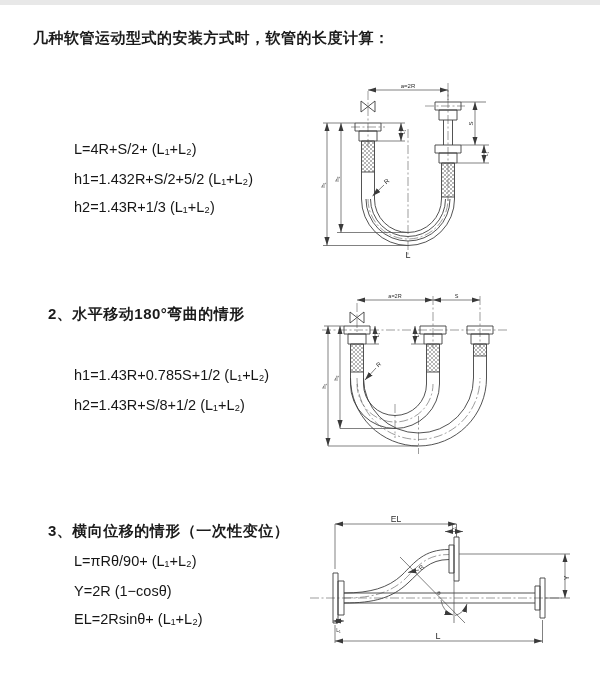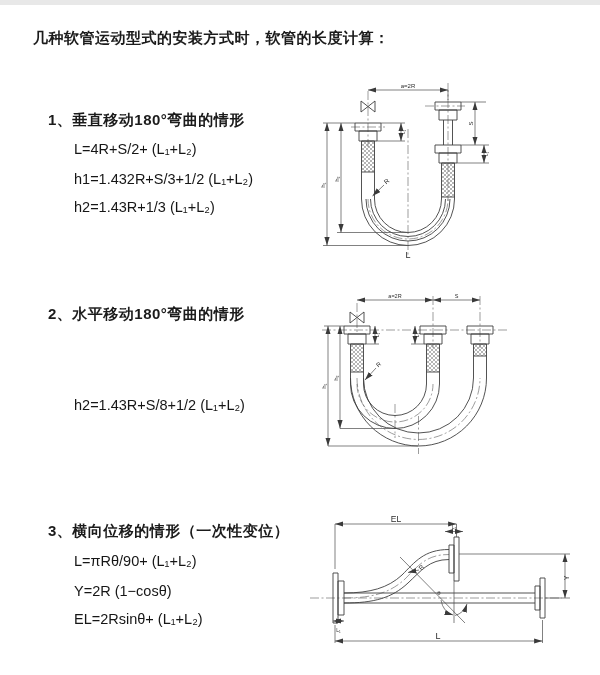--- a/index.html
+++ b/index.html
@@ -42,23 +42,22 @@
         <path d="M0,0.4 L8.4,3 L0,5.6 Z" fill="#3a3a3a"></path>
       </marker>
       <pattern id="braid" patternUnits="userSpaceOnUse" width="4" height="4">
         <path d="M0,4 L4,0 M0,0 L4,4" stroke="#6a6a6a" stroke-width="0.5" fill="none"></path>
       </pattern>
     </defs>
   </svg>
 
   <div class="doc-title">几种软管运动型式的安装方式时，软管的长度计算：</div>
 
-  <div class="section-heading" style="top:106px">1、垂直移动180°弯曲的情形</div>
   <div class="formula" style="top:136px">L=4R+S/2+ (L₁+L₂)</div>
-  <div class="formula" style="top:166px">h1=1.432R+S/3+1/2 (L₁+L₂)</div>
+  <div class="formula" style="top:166px">h1=1.432R+S/2+5/2 (L₁+L₂)</div>
   <div class="formula" style="top:194px">h2=1.43R+1/3 (L₁+L₂)</div>
 
   <svg class="diagram" style="left:315px; top:72px" width="190" height="185" viewBox="0 0 190 185">
 
     <g>
       <line class="cl" x1="53" y1="14" x2="53" y2="70"></line>
       <line class="cl" x1="133" y1="6" x2="133" y2="124"></line>
       <line class="cl" x1="93" y1="52" x2="93" y2="178"></line>
       <line class="cl" x1="36" y1="50" x2="70" y2="50"></line>
       <line class="cl" x1="110" y1="29" x2="150" y2="29"></line>
@@ -116,20 +115,21 @@
     <text x="157.5" y="46.5" font-size="6" text-anchor="middle" transform="rotate(-90 157.5 46.5)">S</text>
     <text x="173" y="77" font-size="5" text-anchor="middle" transform="rotate(-90 173 77)">L₁</text>
     <text x="89.5" y="55" font-size="5" text-anchor="middle" transform="rotate(-90 89.5 55)">L₁</text>
     <text x="9.5" y="108" font-size="5.5" text-anchor="middle" transform="rotate(-90 9.5 108)">h₁</text>
     <text x="23.5" y="102" font-size="5.5" text-anchor="middle" transform="rotate(-90 23.5 102)">h₂</text>
     <text x="73" y="106" font-size="6.5" text-anchor="middle" transform="rotate(-40 73 106)">R</text>
     <text x="93" y="181" font-size="9" text-anchor="middle">L</text>
   </svg>
 
   <div class="section-heading" style="top:300px">2、水平移动180°弯曲的情形</div>
+  <div class="formula" style="top:362px">h1=1.43R+0.785S+1/2 (L₁+L₂)</div>
   <div class="formula" style="top:392px">h2=1.43R+S/8+1/2 (L₁+L₂)</div>
 
   <svg class="diagram" style="left:318px; top:283px" width="270" height="170" viewBox="0 0 270 170">
     <g>
       <line class="cl" x1="39" y1="15" x2="39" y2="44"></line>
       <line class="cl" x1="115" y1="8" x2="115" y2="60"></line>
       <line class="cl" x1="162" y1="8" x2="162" y2="60"></line>
       <line class="cl" x1="4" y1="42" x2="190" y2="42"></line>
       <line class="cl" x1="77" y1="116" x2="77" y2="150"></line>
       <line class="cl" x1="100.5" y1="128" x2="100.5" y2="166"></line>

